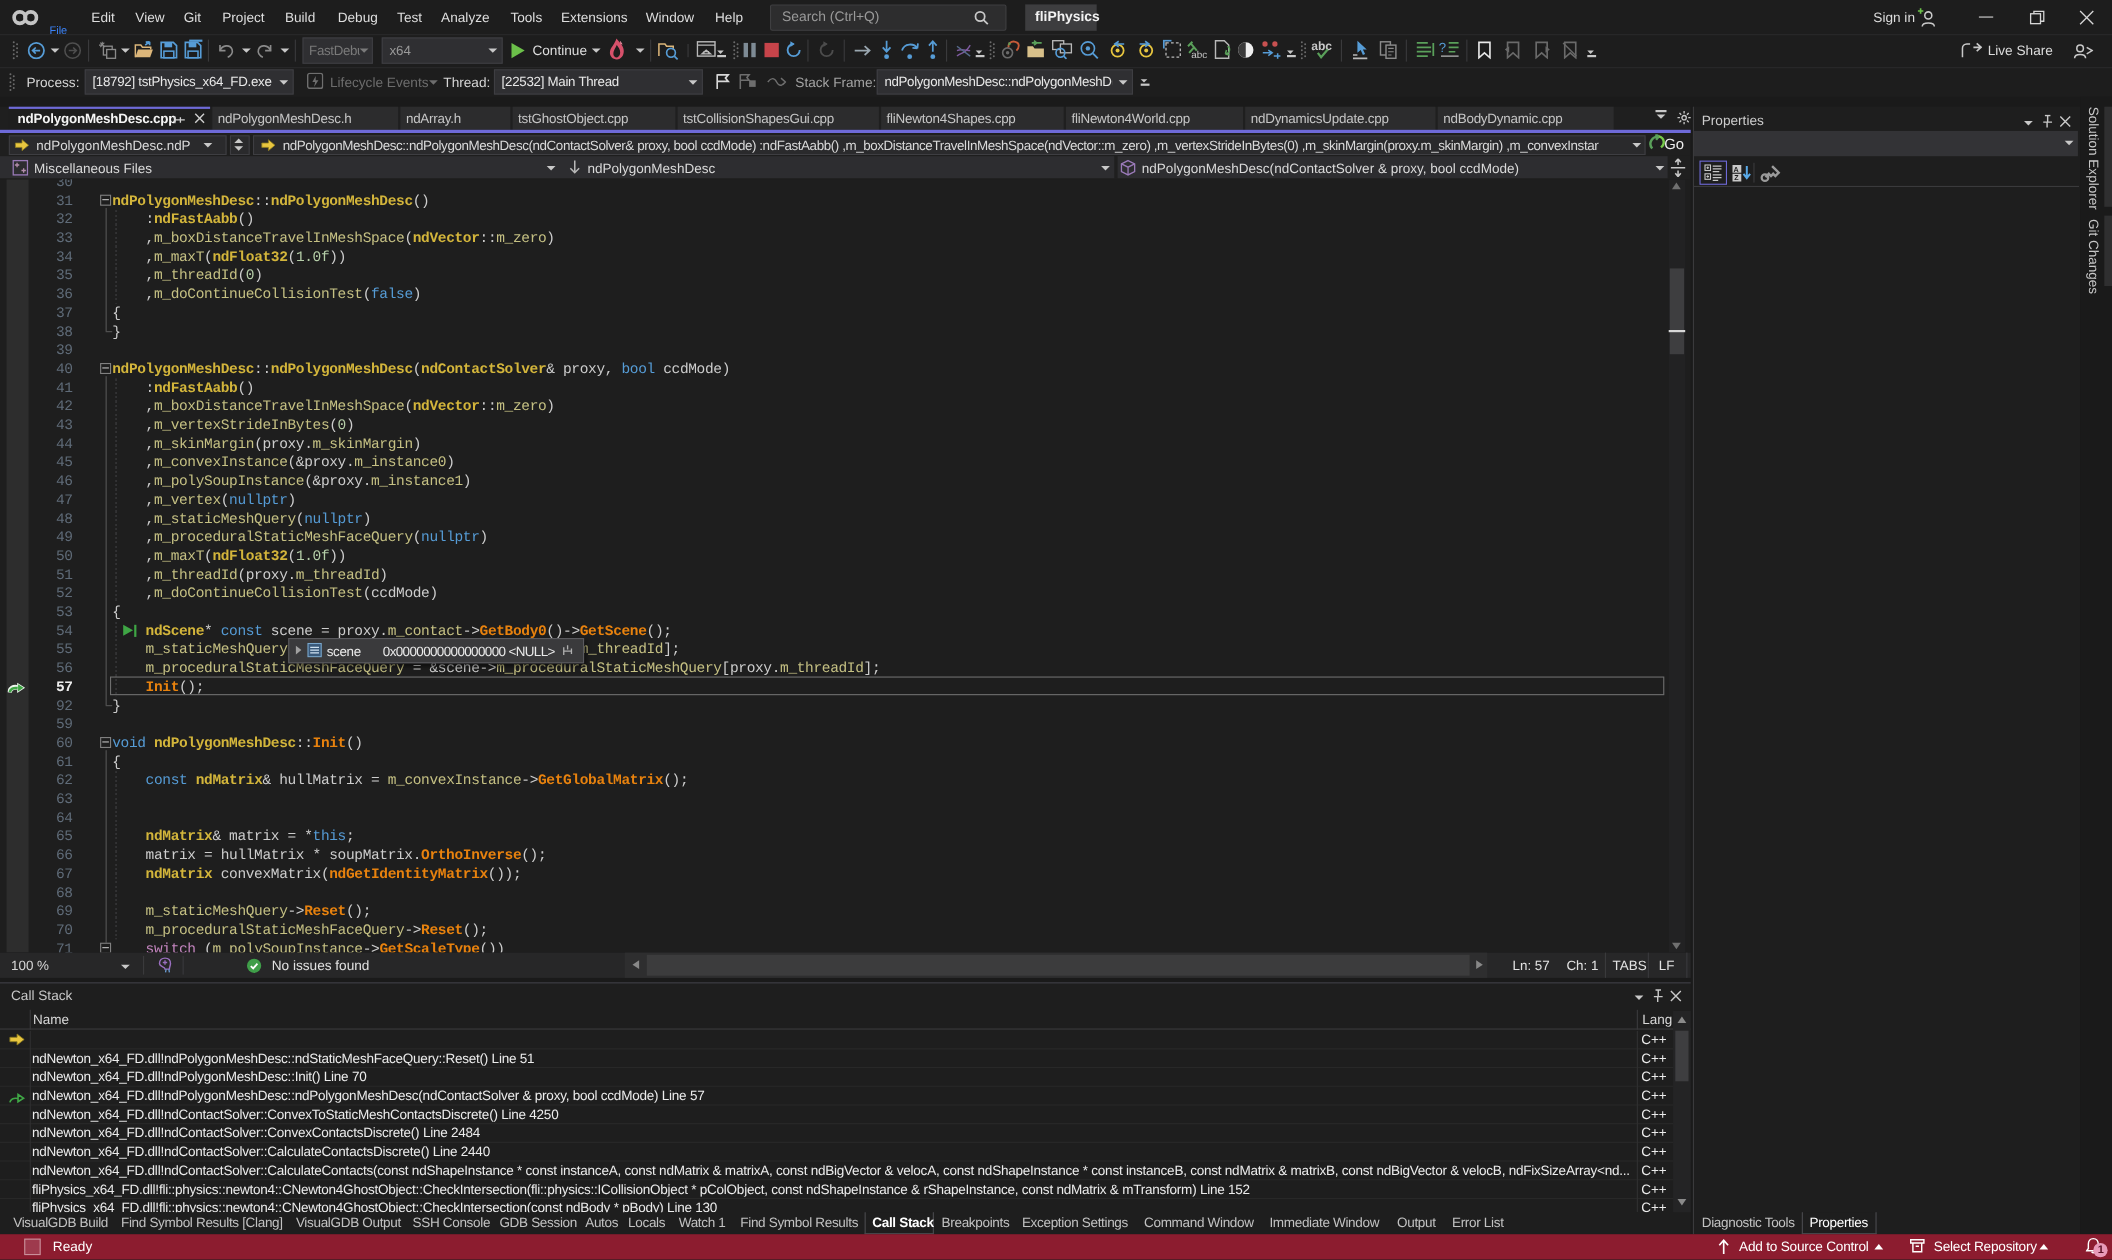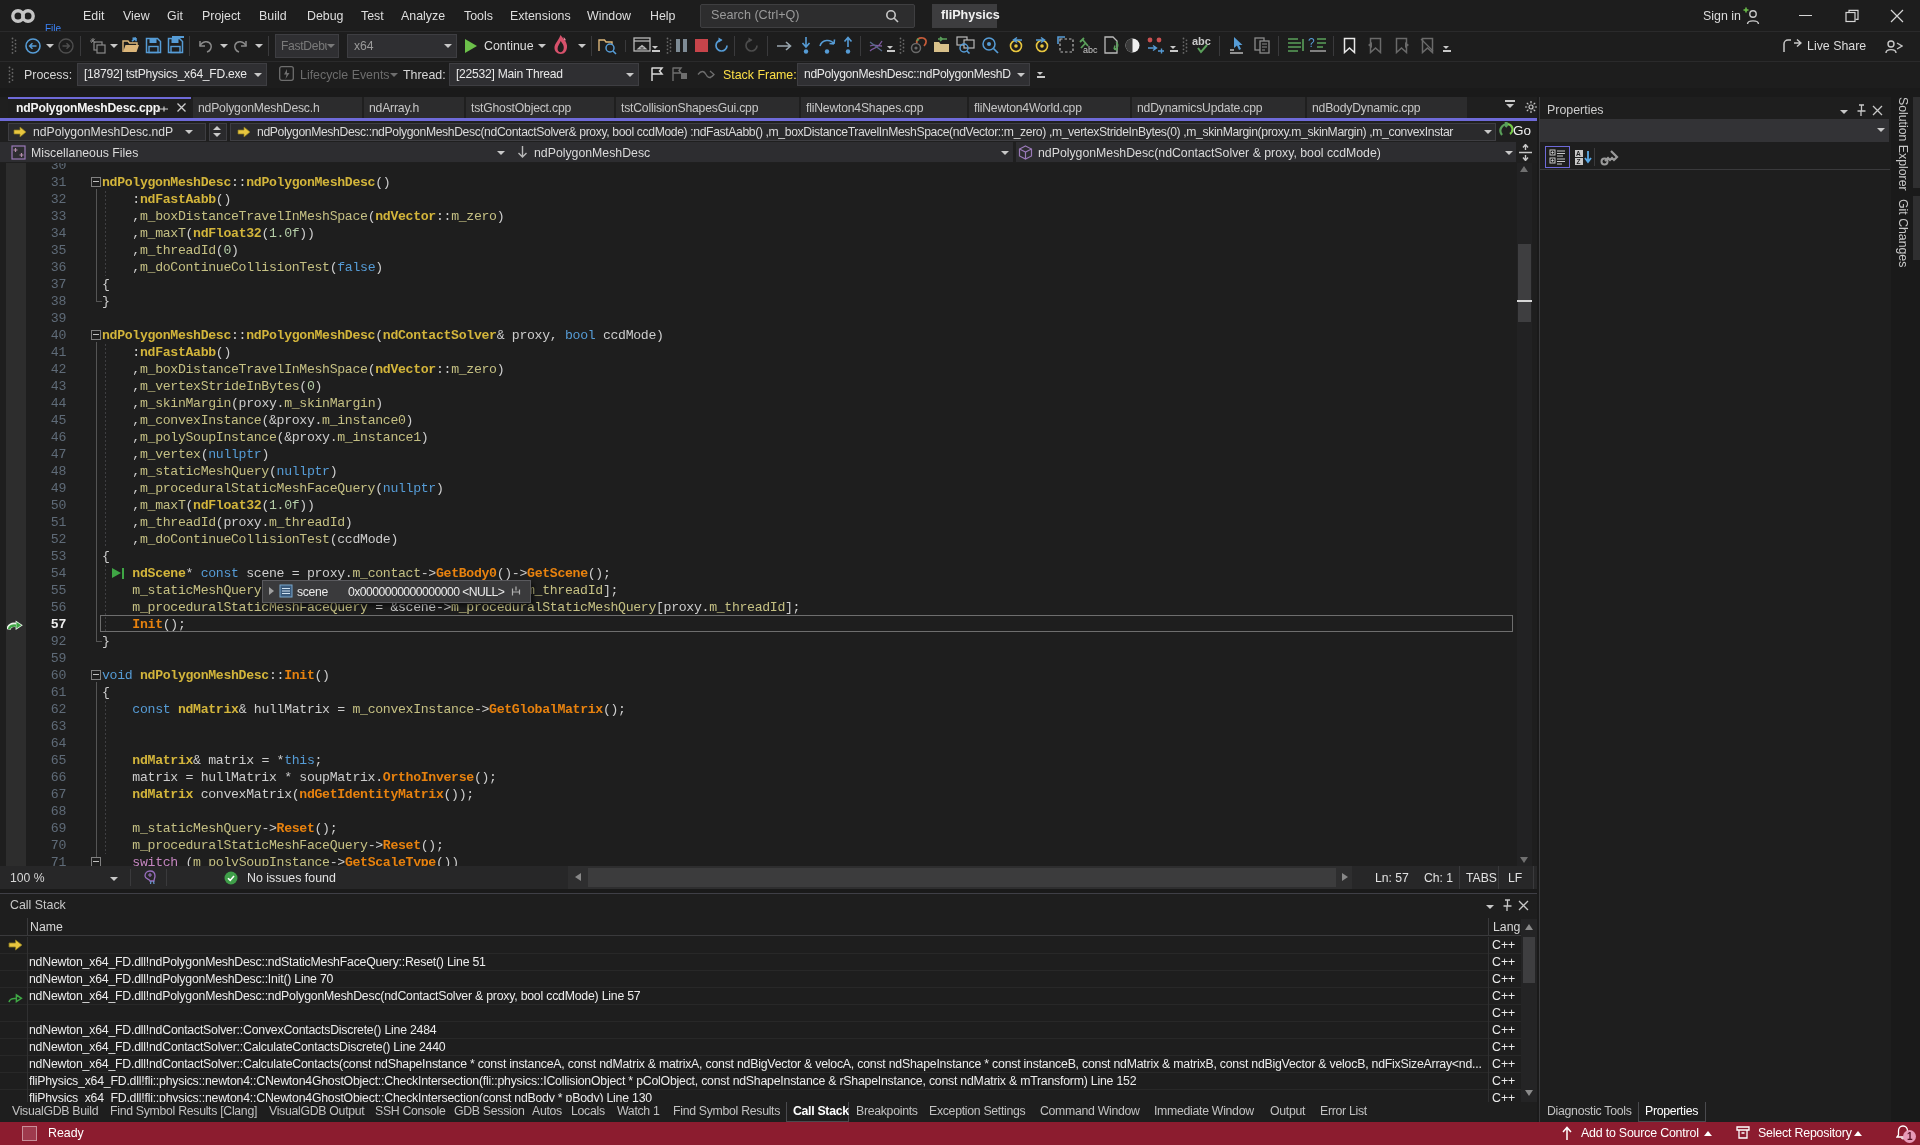--- a/index.html
+++ b/index.html
@@ -345,21 +345,21 @@
 <svg class="ab" style="left:650px;top:66px" width="15" height="16" viewBox="0 0 15 16">
     <path d="M2 15 V1.5 M2 2 h10 l-2.5 3 l2.5 3 H2" fill="none" stroke="#d8d8d8" stroke-width="1.5"></path>
   </svg>
 <svg class="ab" style="left:671px;top:66px" width="17" height="16" viewBox="0 0 17 16">
     <path d="M2 15 V1.5 M2 2 h8 l-2 2.5 l2 2.5 H2" fill="none" stroke="#6e6e6e" stroke-width="1.4"></path>
     <rect x="10" y="7" width="6" height="6" fill="#6e6e6e"></rect>
   </svg>
 <svg class="ab" style="left:697px;top:69px" width="18" height="11" viewBox="0 0 18 11">
     <path d="M1 5.5 C4 1.5, 7 1.5, 9 5.5 C11 9.5, 14 9.5, 17 5.5 M13 2 l4 3.5 l-4 3.5" fill="none" stroke="#6e6e6e" stroke-width="1.3"></path>
   </svg>
-<div class="ab ui" style="left:723px;top:68px;color:#fde047;font-size:12.4px">Stack Frame:</div>
+<div class="ab ui" style="left:723px;top:68px;color:#a3a3a3;font-size:12.4px">Stack Frame:</div>
 <div class="ab combo" style="left:797px;top:63px;width:233px;height:23px"></div>
 <div class="ab ui" style="left:804px;top:67px;color:#e8e8e8;font-size:12.1px;letter-spacing:-0.3px;width:207px;overflow:hidden">ndPolygonMeshDesc::ndPolygonMeshDe</div>
 <div class="carr" style="left:1017px;top:73px;border-top-color:#c8c8c8"></div>
 <div class="ab" style="left:1037px;top:76px;width:8px;height:1.5px;background:#c8c8c8"></div>
 <div class="carr" style="left:1037px;top:72px;border-left-width:3px;border-right-width:3px;border-top-width:3px"></div>
 <div class="ab" style="left:0;top:88px;width:1920px;height:1034px;background:#1a1a1a"></div>
 <div class="ab" style="left:0;top:97px;width:1537px;height:21px;background:#1f1f1f"></div>
 <div class="ab" style="left:193px;top:97px;width:169px;height:21px;background:#2c2c2d"></div>
 <div class="ab ui" style="left:198px;top:101px;color:#c6c6c6;font-size:12.2px;letter-spacing:-0.2px">ndPolygonMeshDesc.h</div>
 <div class="ab" style="left:364px;top:97px;width:100px;height:21px;background:#2c2c2d"></div>
@@ -613,20 +613,21 @@
       <div class="cslang">C++</div>
     </div>
     <div class="csrow" style="top:51px">
       <div class="cstxt" style="width:1455px;overflow:hidden">ndNewton_x64_FD.dll!ndPolygonMeshDesc::ndPolygonMeshDesc(ndContactSolver &amp; proxy, bool ccdMode) Line 57</div>
       <div class="cslang">C++</div>
     </div>
     <svg class="ab" style="left:7px;top:55px" width="17" height="13" viewBox="0 0 17 13">
       <path d="M2 10.2 C2.4 7.2, 5.2 6, 9 6.6 M9.4 3 L14.4 6.3 L9.4 9.6 Z" fill="none" stroke="#3fa645" stroke-width="1.5"></path>
     </svg>
     <div class="csrow" style="top:68px">
+      <div class="cstxt" style="width:1455px;overflow:hidden">ndNewton_x64_FD.dll!ndContactSolver::ConvexToStaticMeshContactsDiscrete() Line 4250</div>
       <div class="cslang">C++</div>
     </div>
     <div class="csrow" style="top:85px">
       <div class="cstxt" style="width:1455px;overflow:hidden">ndNewton_x64_FD.dll!ndContactSolver::ConvexContactsDiscrete() Line 2484</div>
       <div class="cslang">C++</div>
     </div>
     <div class="csrow" style="top:102px">
       <div class="cstxt" style="width:1455px;overflow:hidden">ndNewton_x64_FD.dll!ndContactSolver::CalculateContactsDiscrete() Line 2440</div>
       <div class="cslang">C++</div>
     </div>

